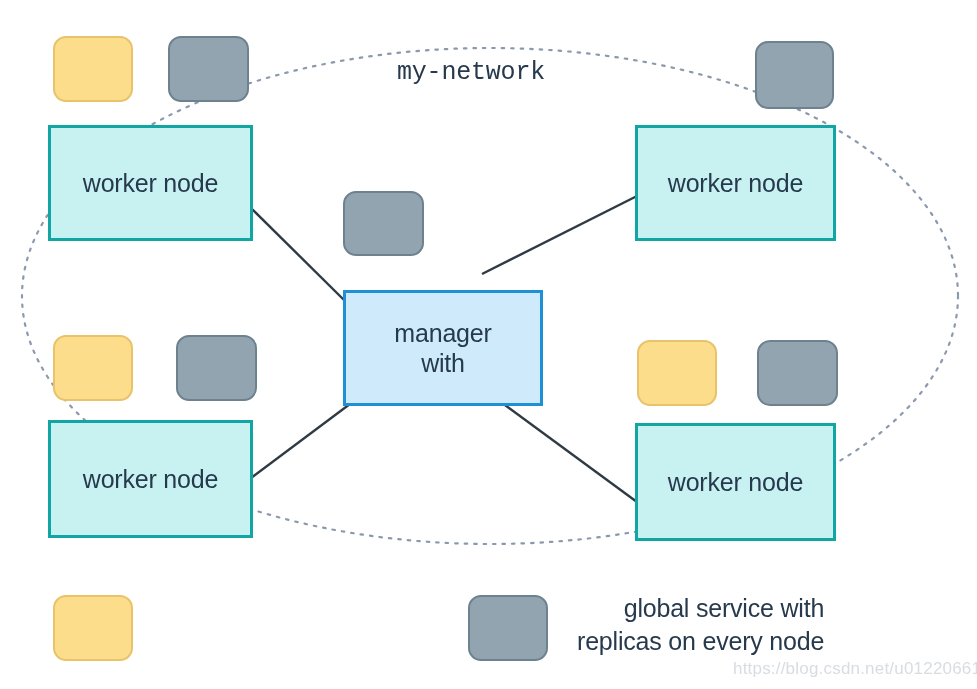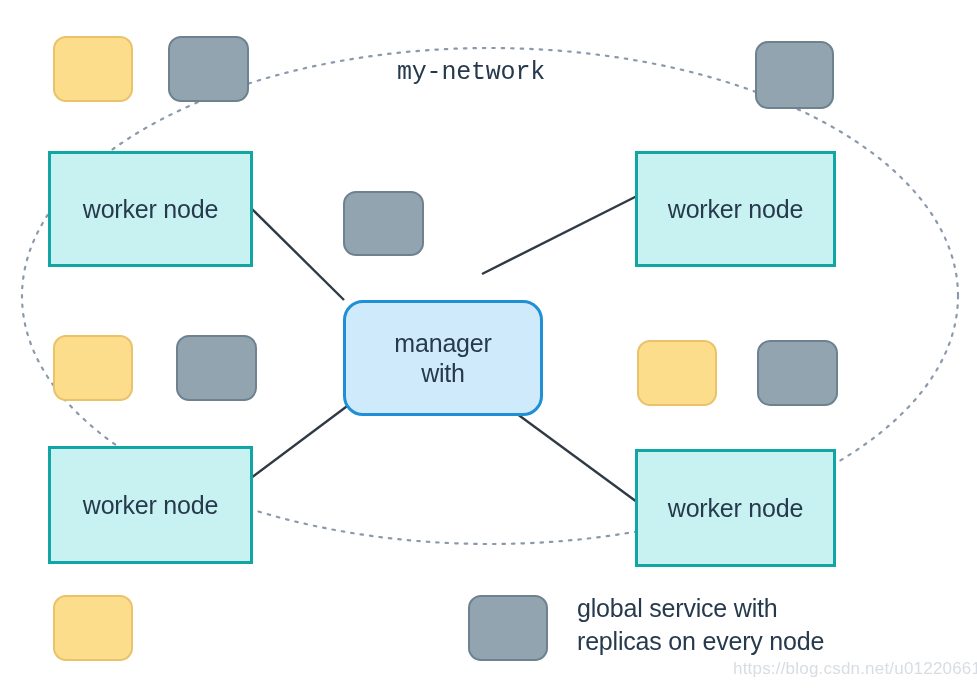--- a/index.html
+++ b/index.html
@@ -22,21 +22,20 @@
     width: 977px;
     height: 689px;
   }
   .node {
     position: absolute;
     box-sizing: border-box;
     display: flex;
     align-items: center;
     justify-content: center;
     text-align: right;
-    margin-top: 26px;
   }
   .worker-node {
     background: #c8f2f2;
     border: 3px solid #11a5a3;
     color: #27394d;
     font-size: 25px;
     letter-spacing: -0.2px;
   }
   .manager-node {
     background: #cfeafb;
@@ -129,30 +128,30 @@
   </div>
 
   <div class="node worker-node" style="left:48px; top:420px; width:205px; height:118px;">
     <span>worker node</span>
   </div>
 
   <div class="node worker-node" style="left:635px; top:423px; width:201px; height:118px;">
     <span>worker node</span>
   </div>
 
-  <div class="node manager-node" style="left:343px; top:274px; width:200px; height:116px; flex-direction:column;border-radius:20px;">
+  <div class="node manager-node" style="left:343px; top:290px; width:200px; height:116px; flex-direction:column;">
     <span>manager</span>
     <span>with</span>
   </div>
 
   <div class="legend-item" style="left:53px; top:595px;">
     <div class="legend-swatch svc-replicated"></div>
   </div>
 
-  <div class="legend-item" style="left:468px; top:595px;">
+  <div class="legend-item" style="left:468px; top:595px;text-align:right;">
     <div class="legend-swatch svc-global"></div>
     <div class="legend-text">global service with
 replicas on every node</div>
   </div>
 
   <div class="watermark" style="left:733px; top:659px;">https://blog.csdn.net/u012206617</div>
 
 </div>
 
 </body></html>

